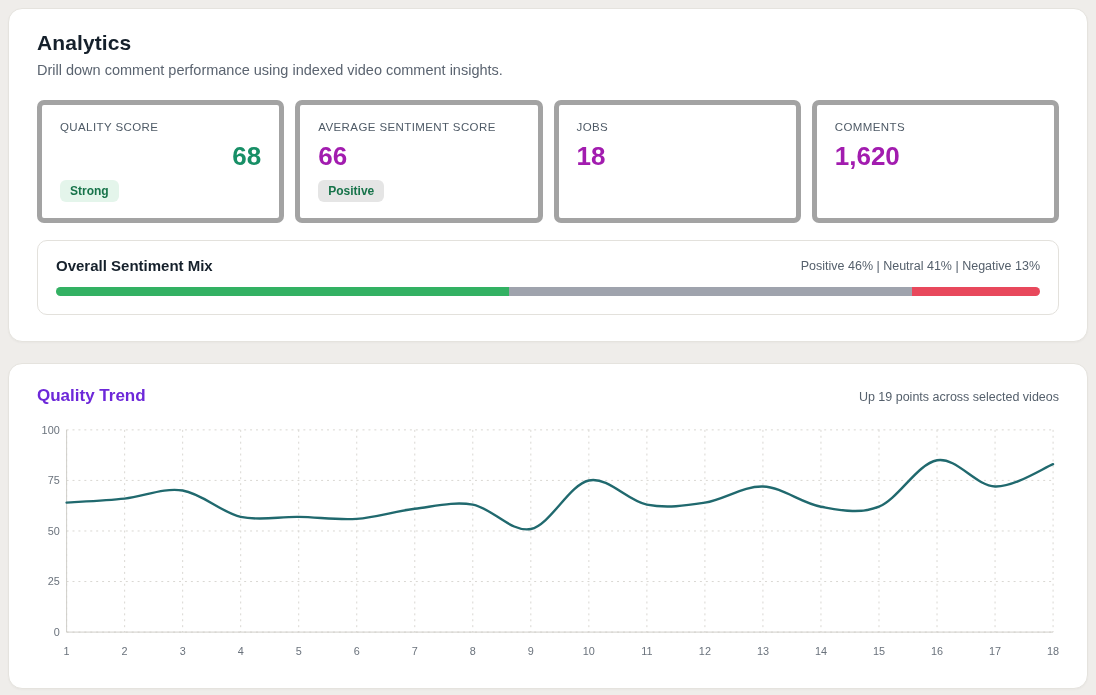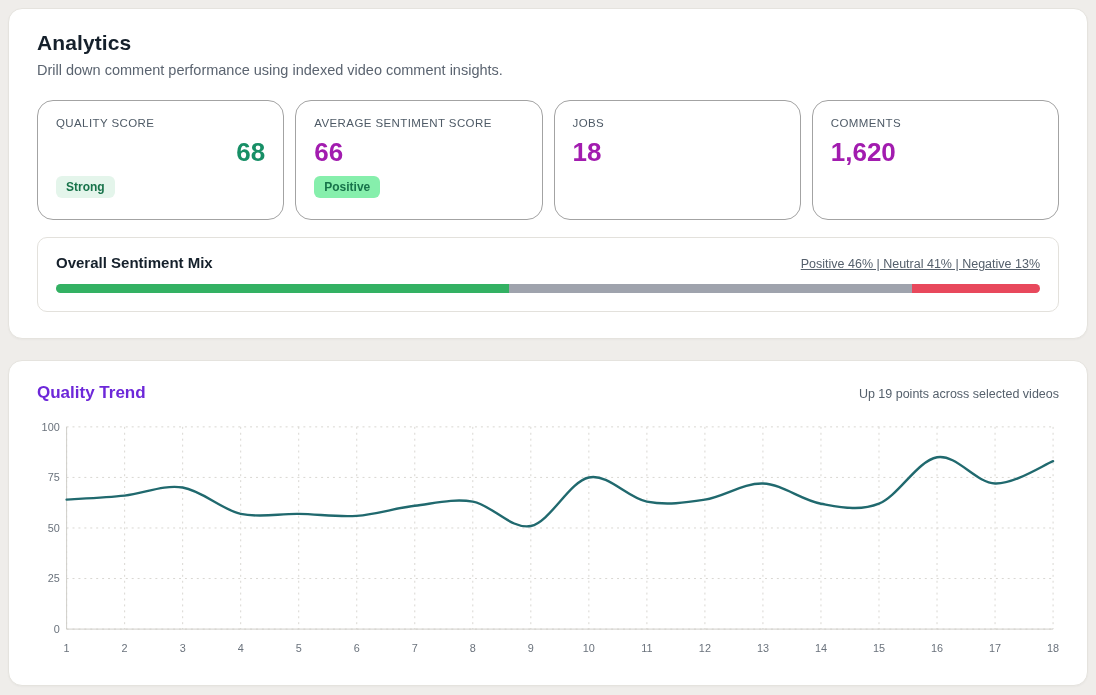--- a/index.html
+++ b/index.html
@@ -31,22 +31,22 @@
     color: #5b6470;
   }
 
   .stats-row {
     display: grid;
     grid-template-columns: repeat(4, 1fr);
     gap: 11px;
     margin-top: 22px;
   }
   .stat-card {
-    border: 1px solid #a3a3a3;
-    border-radius: 16px;
+    border: 5px solid #a3a3a3;
+    border-radius: 7px;
     padding: 16px 18px;
     min-height: 120px;
     background: #fff;
   }
   .stat-label {
     font-size: 11.5px;
     font-weight: 500;
     letter-spacing: 0.4px;
     color: #4e5a66;
     text-transform: uppercase;
@@ -71,31 +71,30 @@
 
   .sentiment-box {
     margin-top: 17px;
     border: 1px solid #e3e1dc;
     border-radius: 10px;
     padding: 16px 18px 18px 18px;
   }
   .sentiment-head {
     display: flex;
     justify-content: space-between;
-    align-items: flex-end;
+    align-items: center;
   }
   .sentiment-title {
     font-size: 15px;
     font-weight: 700;
     color: #15202b;
   }
   .sentiment-summary {
     font-size: 12.5px;
     color: #55606c;
-    text-decoration: underline;
   }
   .sentiment-bar {
     margin-top: 13px;
     display: flex;
     height: 9px;
     border-radius: 5px;
     overflow: hidden;
     background: #eee;
   }
   .sentiment-bar .seg { height: 100%; }
@@ -137,21 +136,21 @@
 
       <div class="stat-card">
         <div class="stat-label">QUALITY SCORE</div>
         <div class="stat-value accent" style="color: rgb(23, 143, 102);">68</div>
         <span class="badge" style="background: rgb(228, 245, 235); color: rgb(23, 115, 74);">Strong</span>
       </div>
 
       <div class="stat-card">
         <div class="stat-label">AVERAGE SENTIMENT SCORE</div>
         <div class="stat-value">66</div>
-        <span class="badge" style="background: #86efac; color: rgb(23, 115, 74);">Positive</span>
+        <span class="badge" style="background: #e5e5e5; color: rgb(23, 115, 74);">Positive</span>
       </div>
 
       <div class="stat-card">
         <div class="stat-label">JOBS</div>
         <div class="stat-value">18</div>
       </div>
 
       <div class="stat-card">
         <div class="stat-label">COMMENTS</div>
         <div class="stat-value">1,620</div>

